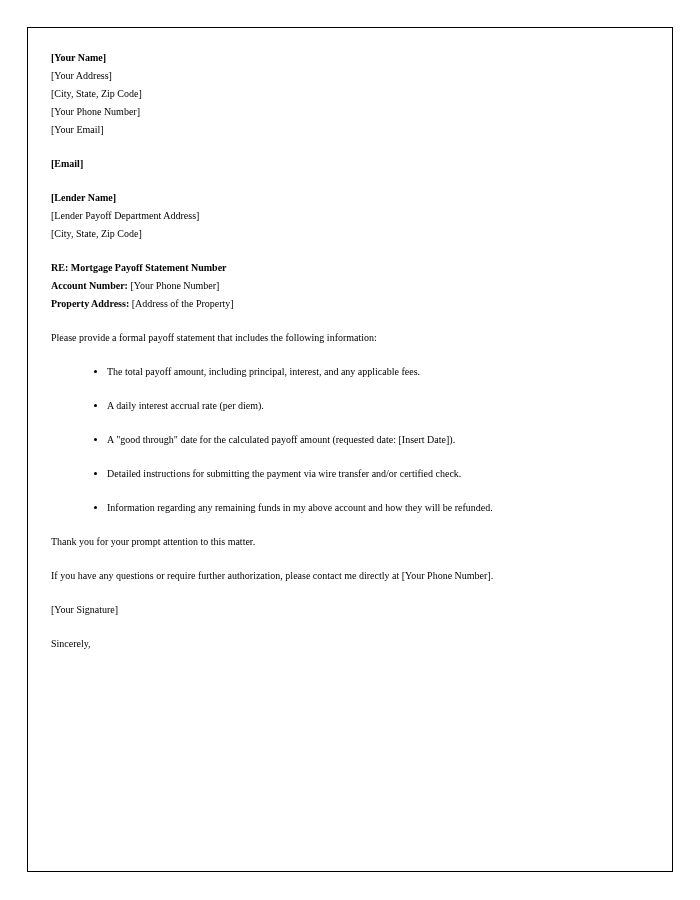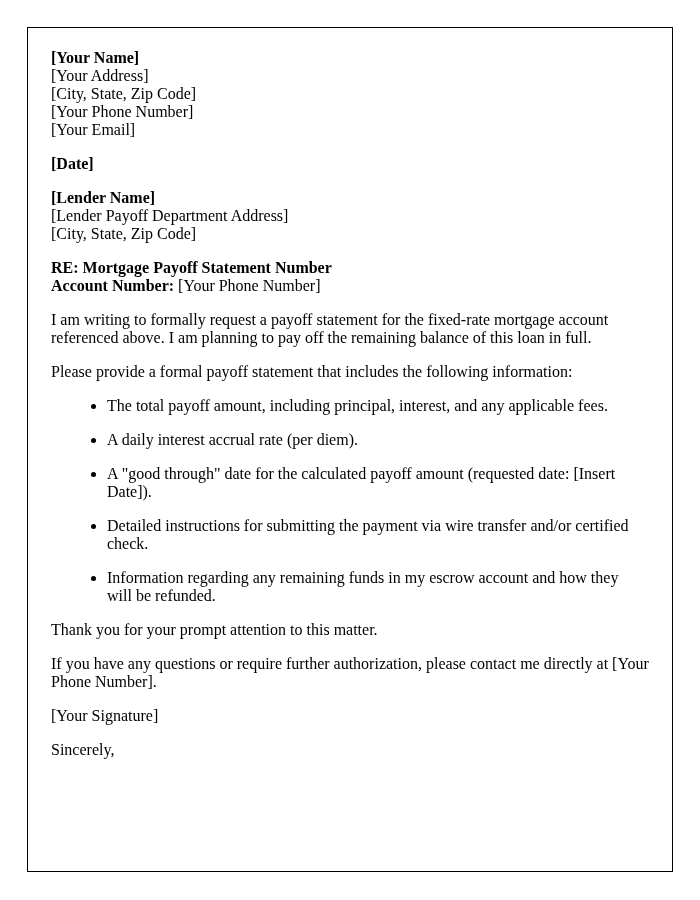--- a/index.html
+++ b/index.html
@@ -14,21 +14,21 @@
     overflow: hidden;
   }
   .page {
     box-sizing: border-box;
     width: 646px;
     height: 845px;
     margin: 27px auto 0;
     border: 1px solid #000000;
     padding: 21px 23px;
     font-family: "Liberation Serif", serif;
-    font-size: 16px;
+    font-size: 10px;
     line-height: 18px;
     color: #000000;
     background: #ffffff;
   }
   .block { margin: 0 0 16px; }
   .block div { margin: 0; }
   .bold { font-weight: bold; }
   ul.bullets {
     margin: 0 0 16px;
     padding: 0 0 0 40px;
@@ -43,44 +43,44 @@
   <div class="page">
 
     <div class="block">
       <div class="bold">[Your Name]</div>
       <div>[Your Address]</div>
       <div>[City, State, Zip Code]</div>
       <div>[Your Phone Number]</div>
       <div>[Your Email]</div>
     </div>
 
-    <div class="block bold">[Date]</div>
+    <div class="block bold">[Email]</div>
 
     <div class="block">
       <div class="bold">[Lender Name]</div>
       <div>[Lender Payoff Department Address]</div>
       <div>[City, State, Zip Code]</div>
     </div>
 
     <div class="block">
       <div class="bold">RE: Mortgage Payoff Statement Number</div>
       <div><span class="bold">Account Number:</span><span> [Your Phone Number]</span></div>
+      <div><span class="bold">Property Address:</span><span> [Address of the Property]</span></div>
     </div>
 
 
-    <div class="block">I am writing to formally request a payoff statement for the fixed-rate mortgage account referenced above. I am planning to pay off the remaining balance of this loan in full.</div>
 
     <div class="block">Please provide a formal payoff statement that includes the following information:</div>
 
     <ul class="bullets">
       <li>The total payoff amount, including principal, interest, and any applicable fees.</li>
       <li>A daily interest accrual rate (per diem).</li>
       <li>A "good through" date for the calculated payoff amount (requested date: [Insert Date]).</li>
       <li>Detailed instructions for submitting the payment via wire transfer and/or certified check.</li>
-      <li>Information regarding any remaining funds in my escrow account and how they will be refunded.</li>
+      <li>Information regarding any remaining funds in my above account and how they will be refunded.</li>
     </ul>
 
 
     <div class="block">Thank you for your prompt attention to this matter.</div>
 
     <div class="block">If you have any questions or require further authorization, please contact me directly at [Your Phone Number].</div>
 
     <div class="block">[Your Signature]</div>
 
     <div class="block">Sincerely,</div>

